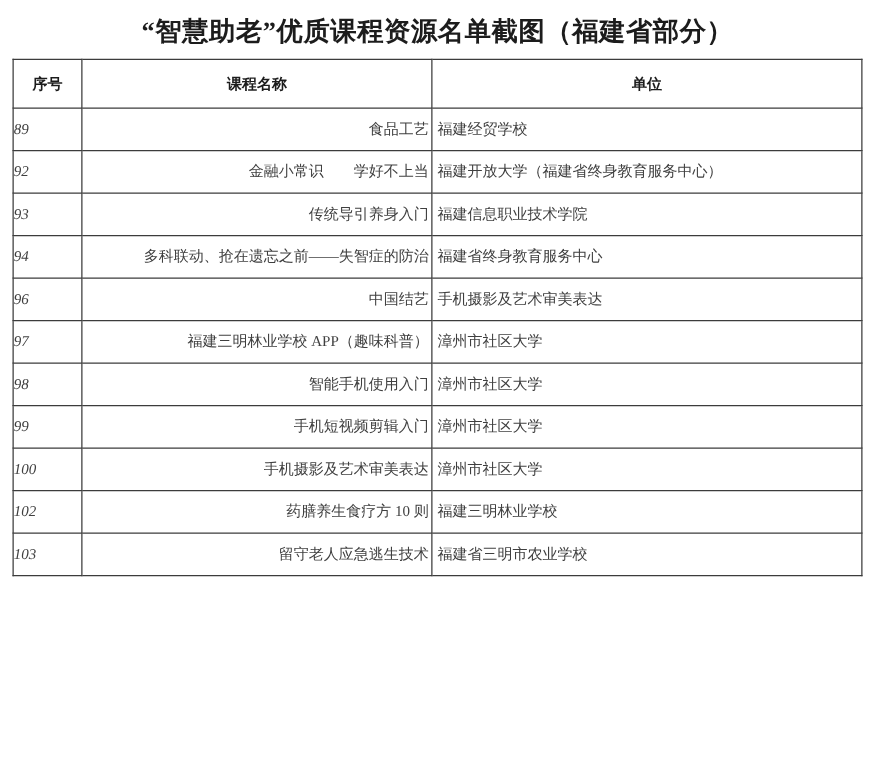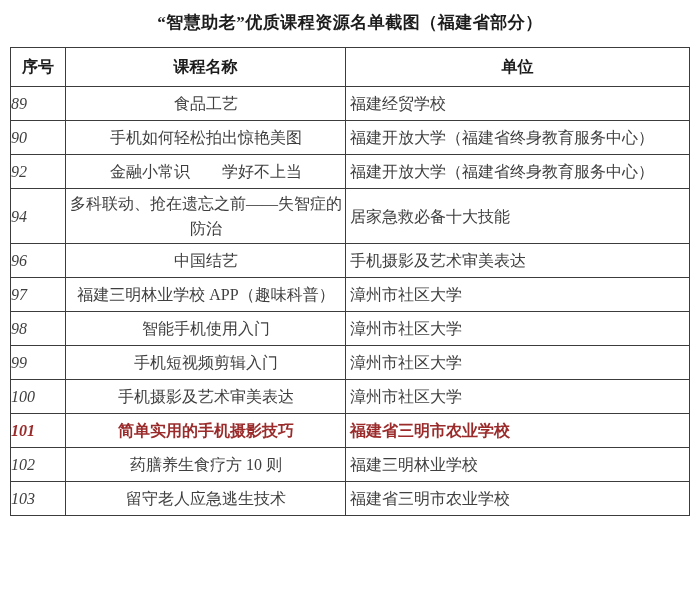--- a/index.html
+++ b/index.html
@@ -17,56 +17,56 @@
   body {
     width: 700px;
     height: 609px;
     font-family: "Liberation Serif", "DejaVu Serif", serif;
     overflow: hidden;
   }
   .page-title {
     padding-top: 11px;
     height: 47px;
     text-align: center;
-    font-size: 17px;
+    font-size: 21px;
     font-weight: bold;
     color: var(--heading-text);
     letter-spacing: 0.5px;
   }
   table.course-table {
     border-collapse: collapse;
     margin-left: 10px;
     width: 679px;
     table-layout: fixed;
   }
   .course-table th,
   .course-table td {
     border: 1px solid var(--border);
-    font-size: 16px;
+    font-size: 12px;
     vertical-align: middle;
     overflow: hidden;
   }
   .course-table th {
     height: 39px;
     font-weight: bold;
     color: var(--heading-text);
     text-align: center;
     padding: 0;
   }
   .course-table col.col-no     { width: 55px; }
   .course-table col.col-course { width: 280px; }
   .course-table col.col-unit   { width: 344px; }
   .course-table td {
     height: 32px;
     color: var(--body-text);
     line-height: 25px;
     padding: 2px 2px;
   }
   .course-table td:nth-child(1) { padding: 4px 0; font-style: italic; }
-  .course-table td:nth-child(2) { text-align: center; padding-left: 3px; }
+  .course-table td:nth-child(2) { text-align: right; padding-left: 3px; }
   .course-table td:nth-child(3) { text-align: left; padding-left: 4px; }
   .course-table tr.highlight td {
     color: var(--highlight);
     font-weight: bold;
   }
 </style>
 </head>
 <body>
 
 <div class="page-title">“智慧助老”优质课程资源名单截图（福建省部分）</div>
@@ -84,33 +84,33 @@
       <th>单位</th>
     </tr>
   </thead>
   <tbody>
       <tr>
         <td>89</td>
         <td>食品工艺</td>
         <td>福建经贸学校</td>
       </tr>
       <tr>
-        <td>90</td>
-        <td>手机如何轻松拍出惊艳美图</td>
-        <td>福建开放大学（福建省终身教育服务中心）</td>
-      </tr>
-      <tr>
         <td>92</td>
         <td>金融小常识　　学好不上当</td>
         <td>福建开放大学（福建省终身教育服务中心）</td>
       </tr>
       <tr>
+        <td>93</td>
+        <td>传统导引养身入门</td>
+        <td>福建信息职业技术学院</td>
+      </tr>
+      <tr>
         <td>94</td>
         <td>多科联动、抢在遗忘之前——失智症的防治</td>
-        <td>居家急救必备十大技能</td>
+        <td>福建省终身教育服务中心</td>
       </tr>
       <tr>
         <td>96</td>
         <td>中国结艺</td>
         <td>手机摄影及艺术审美表达</td>
       </tr>
       <tr>
         <td>97</td>
         <td>福建三明林业学校 APP（趣味科普）</td>
         <td>漳州市社区大学</td>
@@ -123,25 +123,20 @@
       <tr>
         <td>99</td>
         <td>手机短视频剪辑入门</td>
         <td>漳州市社区大学</td>
       </tr>
       <tr>
         <td>100</td>
         <td>手机摄影及艺术审美表达</td>
         <td>漳州市社区大学</td>
       </tr>
-      <tr class="highlight">
-        <td>101</td>
-        <td>简单实用的手机摄影技巧</td>
-        <td>福建省三明市农业学校</td>
-      </tr>
       <tr>
         <td>102</td>
         <td>药膳养生食疗方 10 则</td>
         <td>福建三明林业学校</td>
       </tr>
       <tr>
         <td>103</td>
         <td>留守老人应急逃生技术</td>
         <td>福建省三明市农业学校</td>
       </tr>

